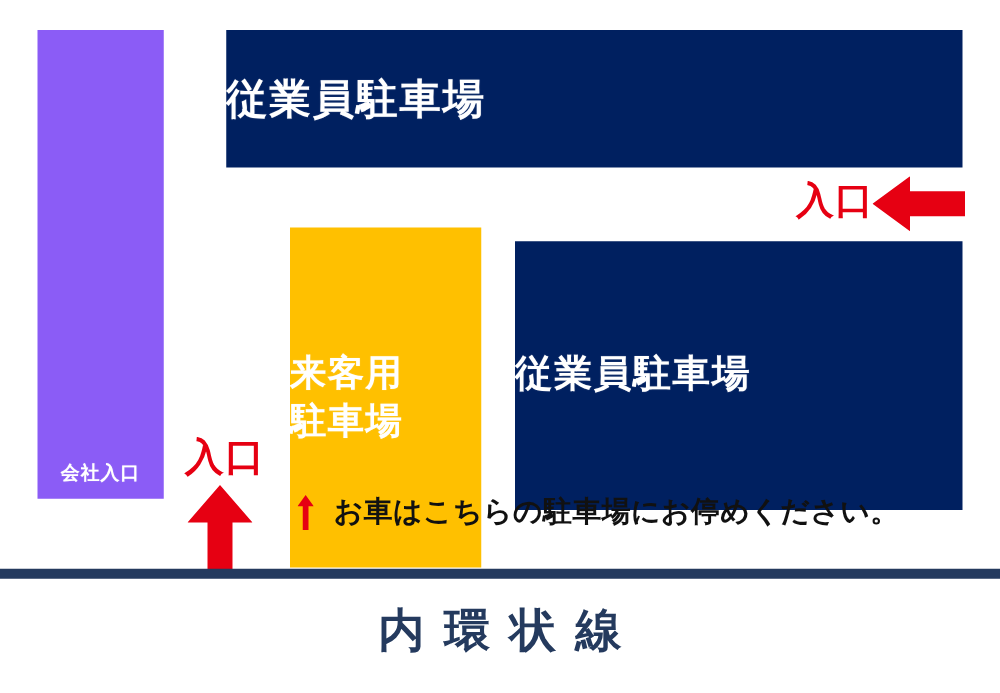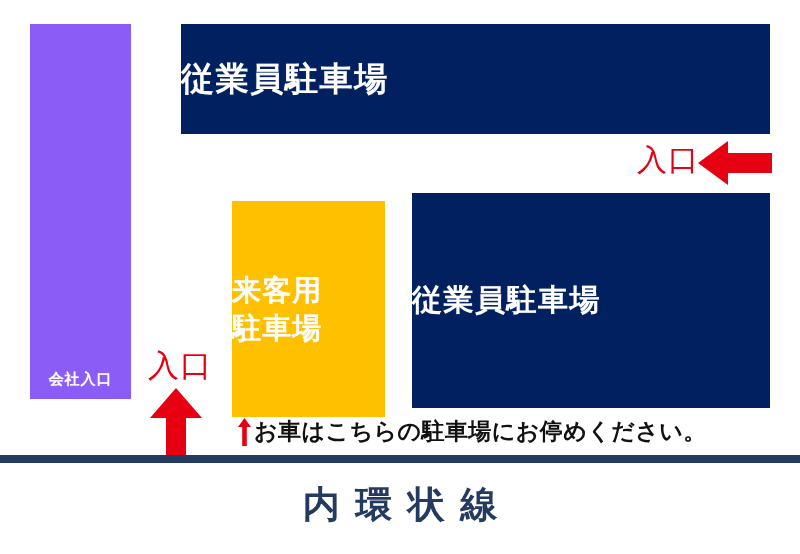--- a/index.html
+++ b/index.html
@@ -62,23 +62,23 @@
     background: #002060;
   }
   #lot-top .block-label {
     font-size: 33px;
     letter-spacing: 0.05em;
   }
 
   
   #lot-visitor {
     left: 232px;
-    top: 201px;
+    top: 182px;
     width: 153px;
-    height: 216px;
+    height: 272px;
     background: #FFC000;
   }
   #lot-visitor .block-label {
     font-size: 29px;
     letter-spacing: 0.04em;
     line-height: 1.32;
   }
 
   
   #lot-right {
@@ -90,21 +90,21 @@
   }
   #lot-right .block-label {
     font-size: 30px;
     letter-spacing: 0.05em;
   }
 
   
   .entrance-label {
     position: absolute;
     color: #E60012;
-    font-weight: normal;
+    font-weight: bold;
     letter-spacing: 0.04em;
     white-space: nowrap;
   }
   #entrance-label-bottom {
     left: 148px;
     top: 345px;
     font-size: 31px;
   }
   #entrance-label-right {
     left: 637px;
@@ -125,24 +125,24 @@
     left: 698px;
     top: 141px;
     width: 74px;
     height: 44px;
   }
 
   
   #notice {
     position: absolute;
     left: 238px;
-    top: 416px;
+    top: 394px;
     display: flex;
     align-items: center;
-    gap: 3px;
+    gap: 16px;
     white-space: nowrap;
   }
   #notice-arrow {
     width: 13px;
     height: 28px;
     flex: none;
   }
   #notice-text {
     font-size: 23px;
     font-weight: bold;

